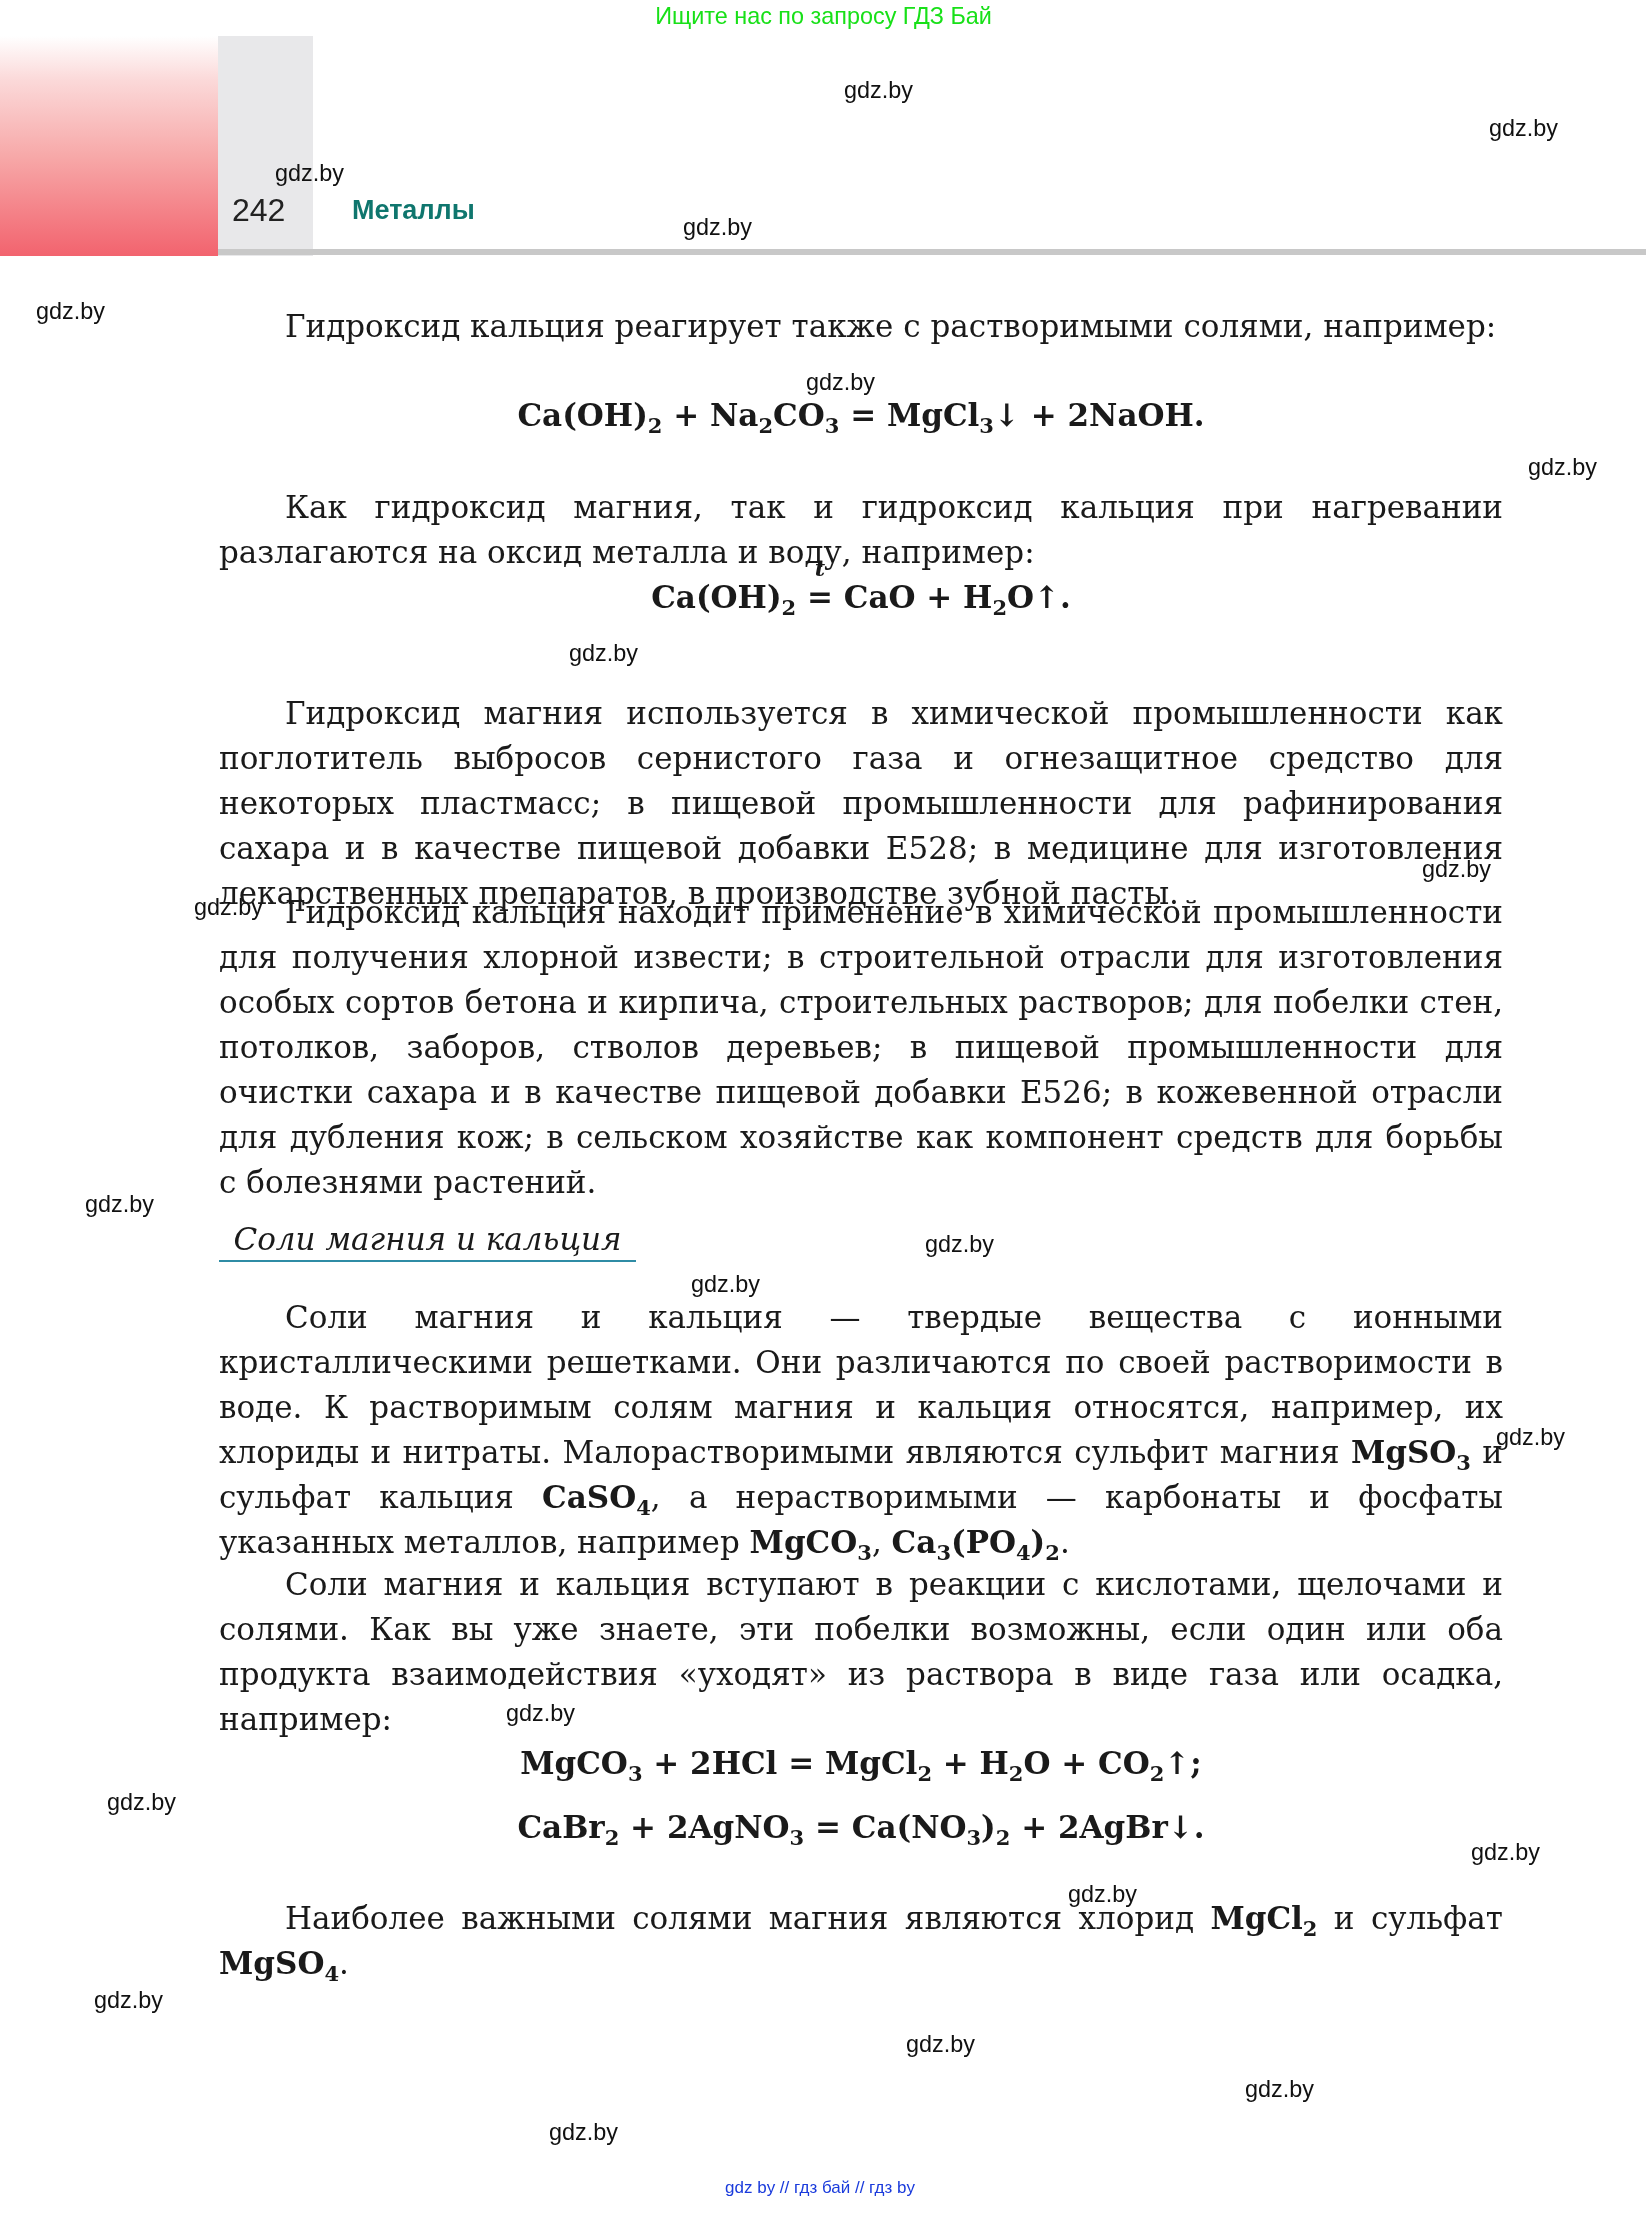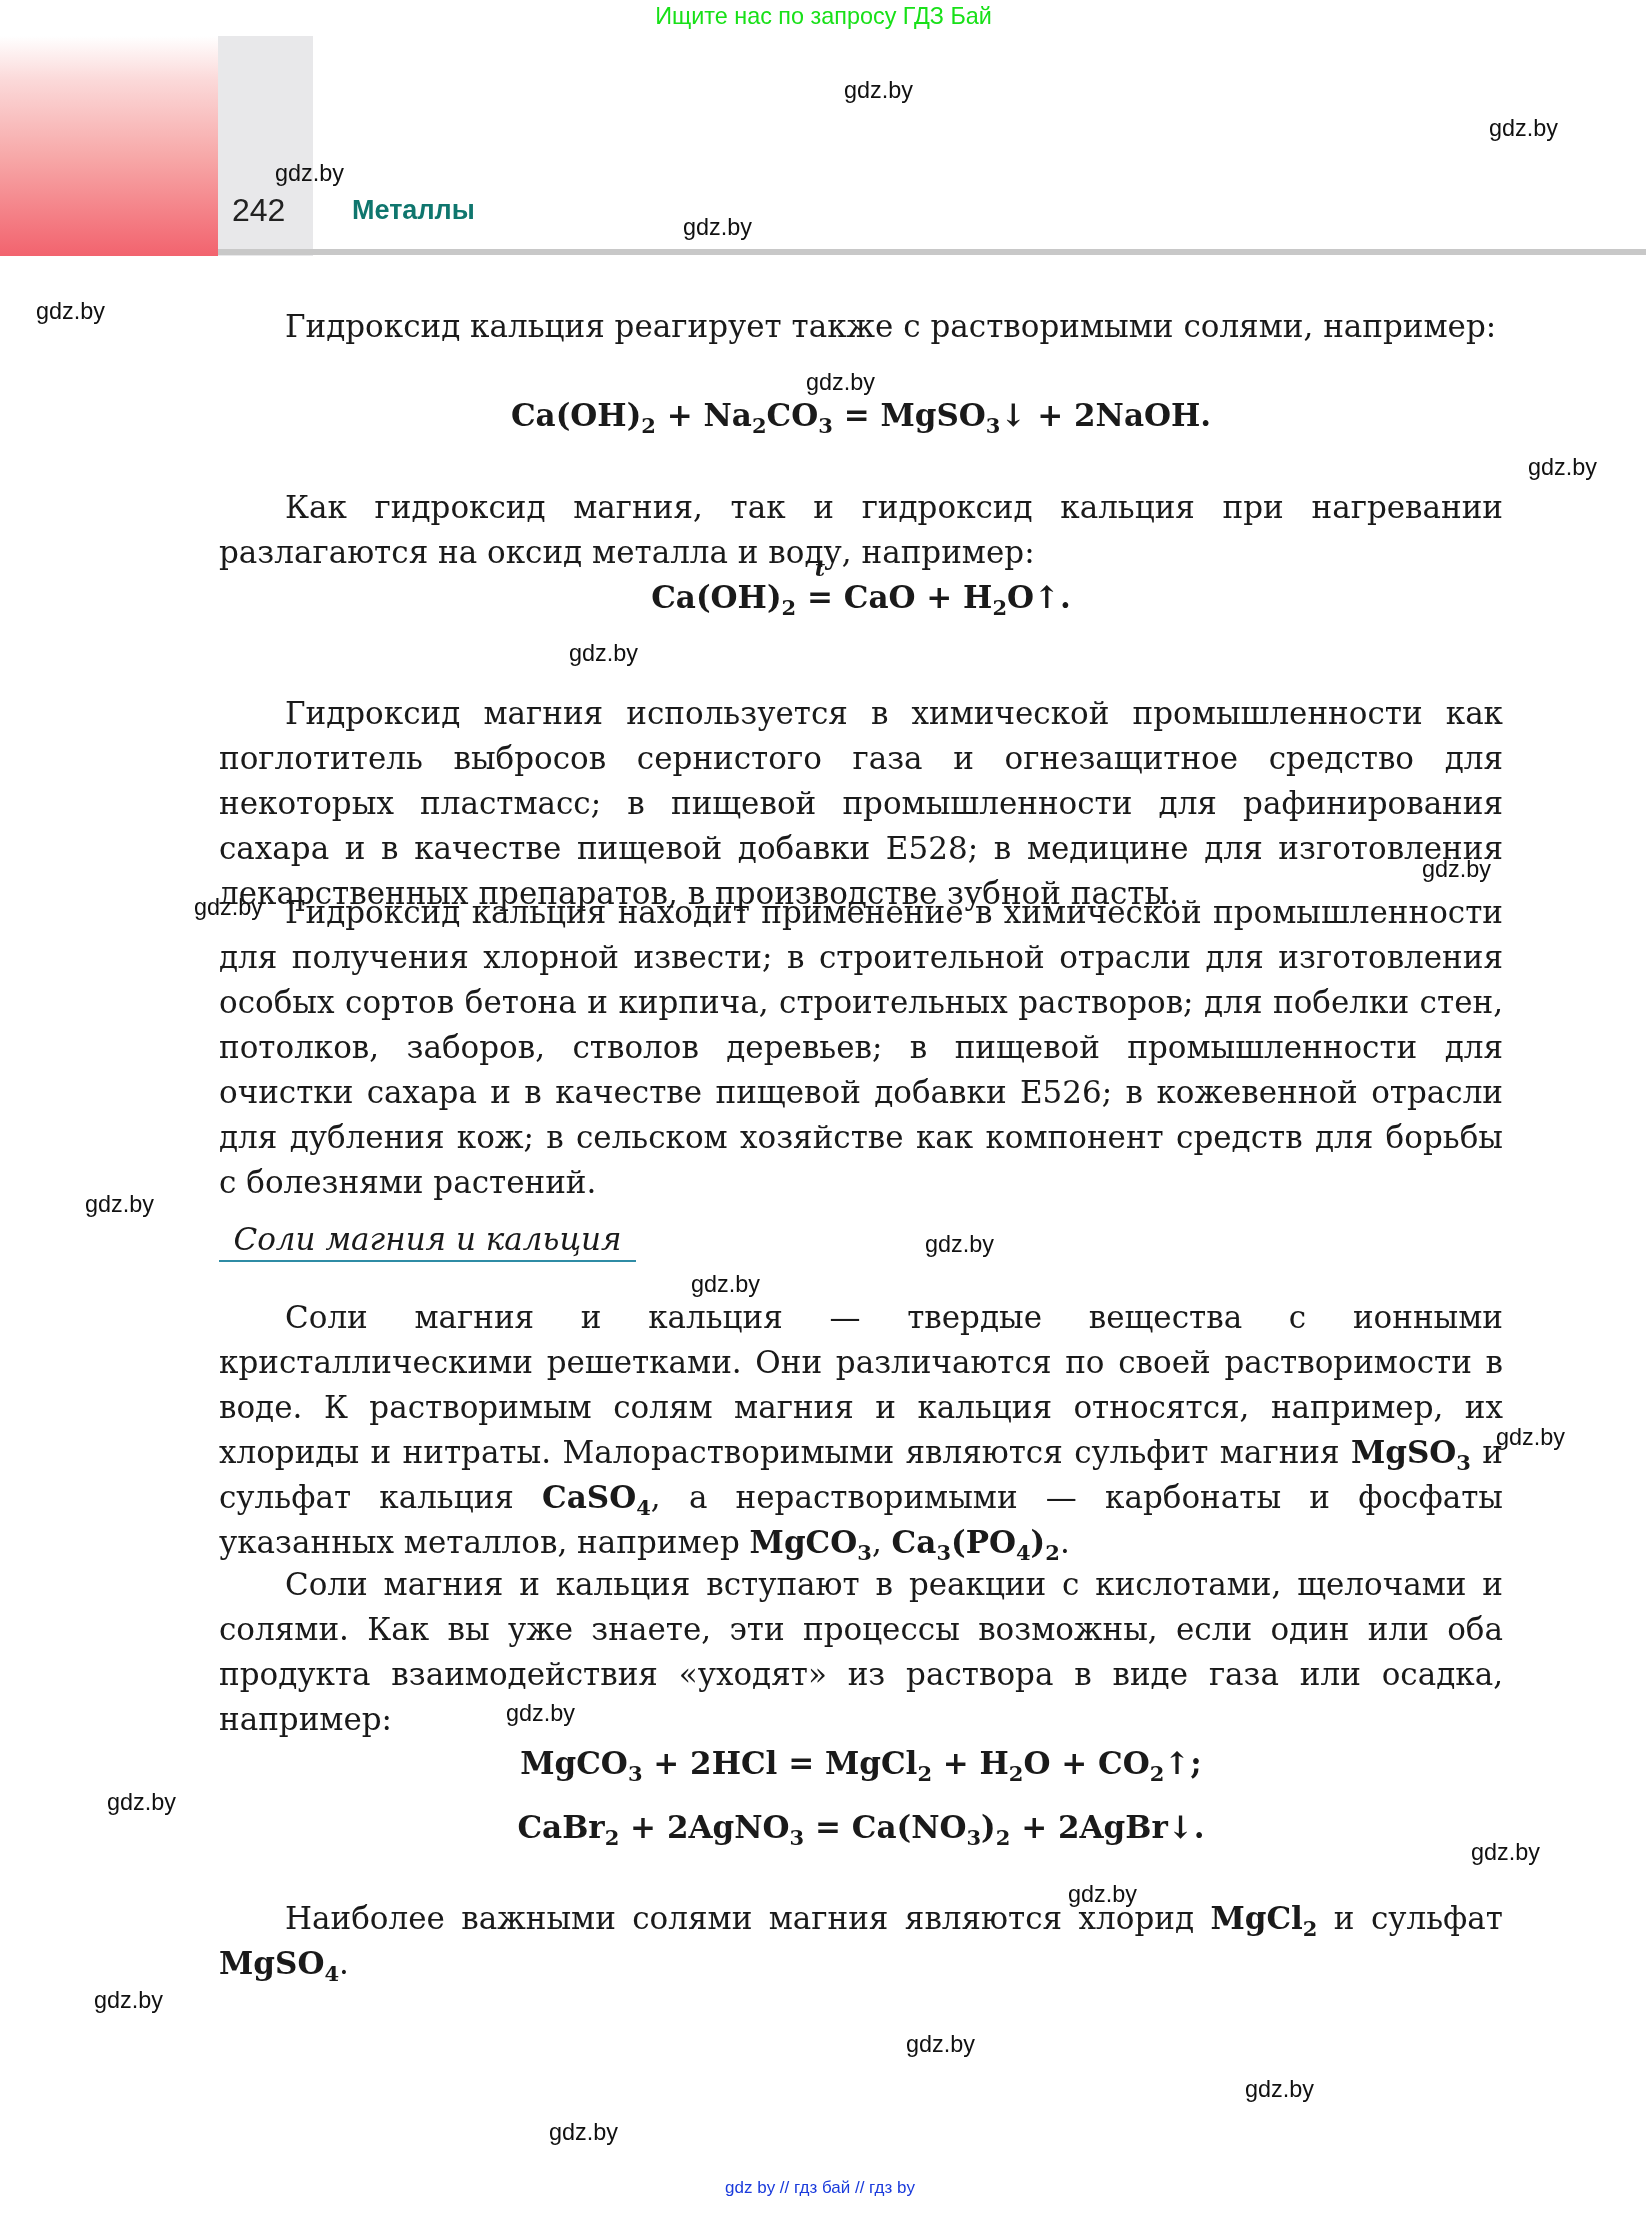--- a/index.html
+++ b/index.html
@@ -58,35 +58,35 @@
 <div class="wm" style="left:107px;top:1765px">gdz.by</div>
 <div class="wm" style="left:1471px;top:1815px">gdz.by</div>
 <div class="wm" style="left:1068px;top:1857px">gdz.by</div>
 <div class="wm" style="left:94px;top:1963px">gdz.by</div>
 <div class="wm" style="left:906px;top:2007px">gdz.by</div>
 <div class="wm" style="left:1245px;top:2052px">gdz.by</div>
 <div class="wm" style="left:549px;top:2095px">gdz.by</div>
 
 <div class="para" style="top:289px"><span class="ind"></span><span>Гидроксид кальция реагирует также с растворимыми солями, например:</span></div>
 
-<div class="eq" style="top:397px"><span>Ca(OH)</span><sub>2</sub><span> + Na</span><sub>2</sub><span>CO</span><sub>3</sub><span> = MgSO</span><sub>3</sub><span>↓</span><span> + 2NaOH.</span></div>
+<div class="eq" style="top:397px"><span>Ca(OH)</span><sub>2</sub><span> + Na</span><sub>2</sub><span>CO</span><sub>3</sub><span> = MgCl</span><sub>3</sub><span>↓</span><span> + 2NaOH.</span></div>
 
 <div class="para" style="top:470px"><span class="ind"></span><span>Как гидроксид магния, так и гидроксид кальция при нагревании разлагаются на оксид металла и воду, например:</span></div>
 
 <div class="eq" style="top:579px"><span>Ca(OH)</span><sub>2</sub> <span class="over-t"><span class="t">t</span><span>=</span></span><span> CaO + H</span><sub>2</sub><span>O↑.</span></div>
 
 <div class="para" style="top:676px"><span class="ind"></span><span>Гидроксид магния используется в химической промышленности как поглотитель выбросов сернистого газа и огнезащитное средство для некоторых пластмасс; в пищевой промышленности для рафинирования сахара и в качестве пищевой добавки Е528; в медицине для изготовления лекарственных препаратов, в производстве зубной пасты.</span></div>
 
 <div class="para" style="top:875px"><span class="ind"></span><span>Гидроксид кальция находит применение в химической промышленности для получения хлорной извести; в строительной отрасли для изготовления особых сортов бетона и кирпича, строительных растворов; для побелки стен, потолков, заборов, стволов деревьев; в пищевой промышленности для очистки сахара и в качестве пищевой добавки Е526; в кожевенной отрасли для дубления кож; в сельском хозяйстве как компонент средств для борьбы с болезнями растений.</span></div>
 
 <div class="section-heading">Соли магния и кальция</div>
 
 <div class="para" style="top:1280px"><span class="ind"></span><span>Соли магния и кальция — твердые вещества с ионными кристаллическими решетками. Они различаются по своей растворимости в воде. К растворимым солям магния и кальция относятся, например, их хлориды и нитраты. Малорастворимыми являются сульфит магния </span><b><span>MgSO</span><sub>3</sub></b><span> и сульфат кальция </span><b><span>CaSO</span><sub>4</sub></b><span>, а нерастворимыми — карбонаты и фосфаты указанных металлов, например </span><b><span>MgCO</span><sub>3</sub></b><span>, </span><b><span>Ca</span><sub>3</sub><span>(PO</span><sub>4</sub><span>)</span><sub>2</sub></b><span>.</span></div>
 
-<div class="para" style="top:1547px"><span class="ind"></span><span>Соли магния и кальция вступают в реакции с кислотами, щелочами и солями. Как вы уже знаете, эти процессы возможны, если один или оба продукта взаимодействия «уходят» из раствора в виде газа или осадка, например:</span></div>
+<div class="para" style="top:1547px"><span class="ind"></span><span>Соли магния и кальция вступают в реакции с кислотами, щелочами и солями. Как вы уже знаете, эти побелки возможны, если один или оба продукта взаимодействия «уходят» из раствора в виде газа или осадка, например:</span></div>
 
 <div class="eq" style="top:1745px"><span>MgCO</span><sub>3</sub><span> + 2HCl = MgCl</span><sub>2</sub><span> + H</span><sub>2</sub><span>O + CO</span><sub>2</sub><span>↑;</span></div>
 
 <div class="eq" style="top:1809px"><span>CaBr</span><sub>2</sub><span> + 2AgNO</span><sub>3</sub><span> = Ca(NO</span><sub>3</sub><span>)</span><sub>2</sub><span> + 2AgBr↓.</span></div>
 
 <div class="para" style="top:1881px"><span class="ind"></span><span>Наиболее важными солями магния являются хлорид </span><b><span>MgCl</span><sub>2</sub></b><span> и сульфат </span><b><span>MgSO</span><sub>4</sub></b><span>.</span></div>
 
 <div class="wm-footer">gdz by  //  гдз бай  //  гдз by</div>
 
 

